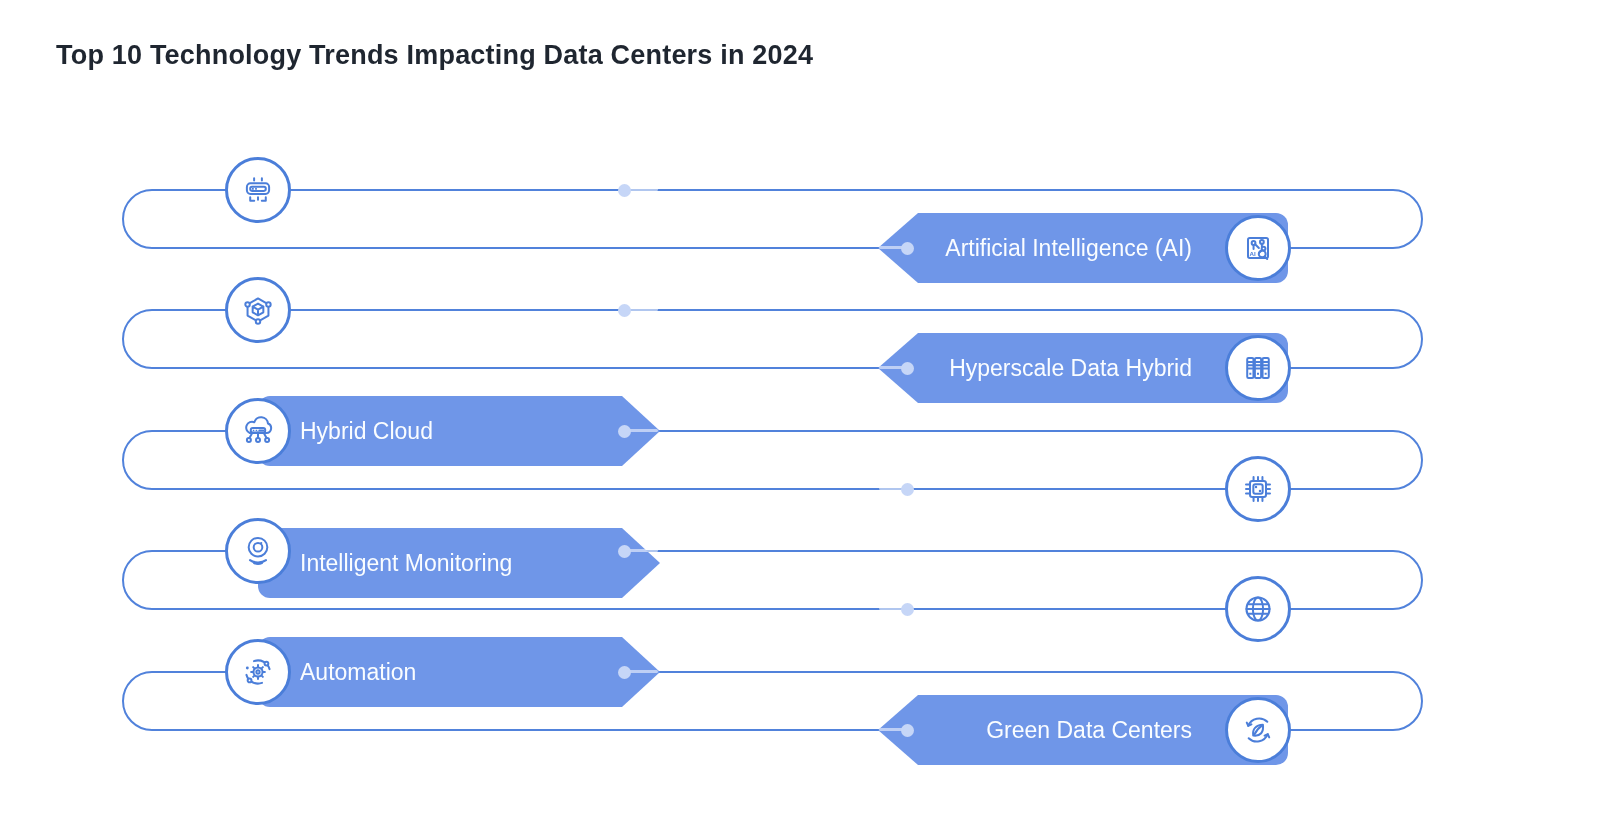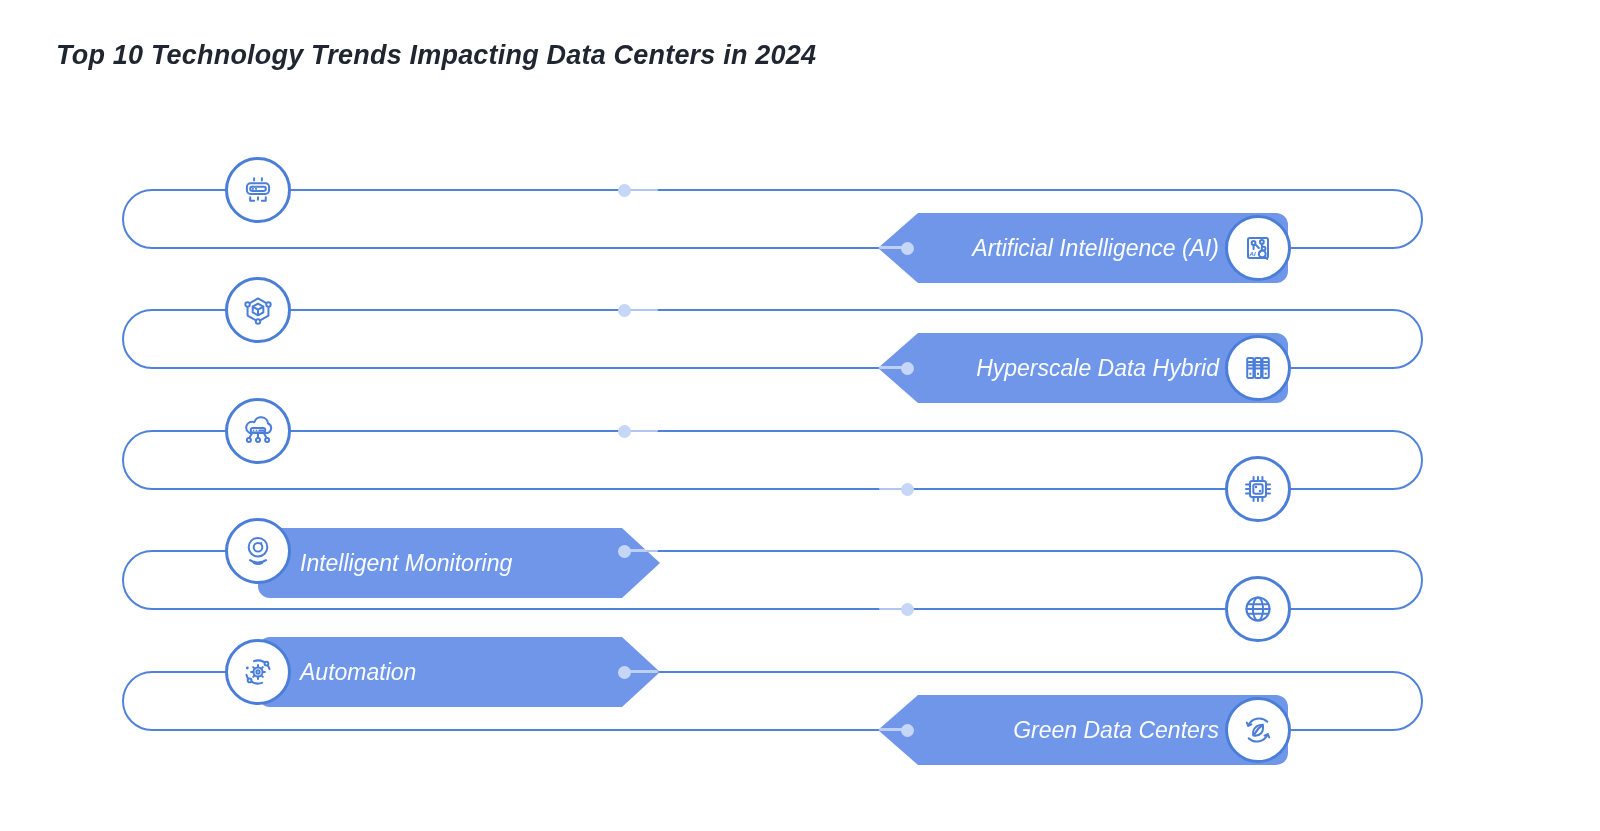--- a/index.html
+++ b/index.html
@@ -6,33 +6,33 @@
     --banner:#6f96e8;
     --line:#5182db;
     --icon:#4b7ed9;
     --label:#fafdff;
     --title:#1f2630;
     --dot:#c6d6f7;
   }
   *{margin:0;padding:0;box-sizing:border-box;}
   html,body{background:#ffffff;}
   .page{position:relative;width:1600px;height:831px;background:#ffffff;overflow:hidden;
-        font-family:"Liberation Sans", sans-serif;font-style:italic;}
+        font-family:"Liberation Sans", sans-serif;}
   .title{position:absolute;left:56px;top:40px;font-size:27px;font-weight:700;color:var(--title);
          letter-spacing:.2px;}
   .stadium{position:absolute;left:122px;width:1301px;height:60px;border:2px solid var(--line);
            border-radius:30px;background:transparent;}
   .banner{position:absolute;height:70px;background:var(--banner);display:flex;align-items:center;
           color:var(--label);font-size:23px;white-space:nowrap;}
   .banner.left{left:258px;width:402px;border-radius:12px;
       clip-path:polygon(0 0,364px 0,100% 50%,364px 100%,0 100%);
       justify-content:flex-start;padding-left:42px;}
   .banner.right{left:878px;width:410px;border-radius:12px;
       clip-path:polygon(40px 0,100% 0,100% 100%,40px 100%,0 50%);
-      justify-content:flex-end;padding-right:69px;}
+      justify-content:flex-end;padding-right:96px;}
   .lightseg{position:absolute;height:3px;background:rgba(255,255,255,.55);border-radius:2px;}
   .lightseg.l{left:625px;width:33px;}
   .lightseg.r{left:879px;width:29px;}
   .tipdot{position:absolute;width:13px;height:13px;border-radius:50%;background:var(--dot);}
   .circle{position:absolute;width:66px;height:66px;border-radius:50%;background:#ffffff;
           border:3px solid var(--icon);display:flex;align-items:center;justify-content:center;}
   .circle.l{left:225px;}
   .circle.r{left:1225px;}
   .circle svg{width:40px;height:40px;stroke:var(--icon);fill:none;stroke-width:1.8;
               stroke-linecap:round;stroke-linejoin:round;}
@@ -100,20 +100,23 @@
       <rect x="15.2" y="9" width="5.6" height="18" rx="1.2"></rect>
       <rect x="22.1" y="9" width="5.6" height="18" rx="1.2"></rect>
       <path d="M9.3,12.5h3.6 M9.3,15.5h3.6 M9.3,18.5h3.6"></path>
       <path d="M16.2,12.5h3.6 M16.2,15.5h3.6 M16.2,18.5h3.6"></path>
       <path d="M23.1,12.5h3.6 M23.1,15.5h3.6 M23.1,18.5h3.6"></path>
       <path class="f" d="M10.2,22.2h1.8v1.8h-1.8z M17.1,22.2h1.8v1.8h-1.8z M24,22.2h1.8v1.8h-1.8z"></path>
     </svg>
   </div>
 
   <div class="stadium" style="top:430px"></div>
+  <div class="banner left" style="top:396px">
+    <span>Hybrid Cloud</span>
+  </div>
   <div class="lightseg l" style="top:429px"></div>
   <div class="tipdot" style="left:618px;top:425px"></div>
   <div class="circle l" style="top:398px">
     <svg viewBox="0 0 36 36">
       <path d="M10.6,19.8 h14.9 a4.4,4.4 0 0 0 1.5,-8.5 a6.3,6.3 0 0 0 -12.3,-1.2 a4.9,4.9 0 0 0 -4.1,9.7 z"></path>
       <rect x="11.5" y="15.3" width="13" height="4" rx="1.8"></rect>
       <path class="f" d="M13.3,16.8h1.4v1.4h-1.4z M15.9,16.8h1.4v1.4h-1.4z"></path>
       <path d="M19.2,17.5h3.6"></path>
       <path d="M12.8,19.8l-2.4,4.3 M18,19.3v4.8 M23.2,19.8l2.4,4.3"></path>
       <circle class="wf" cx="9.8" cy="26" r="1.8"></circle>

